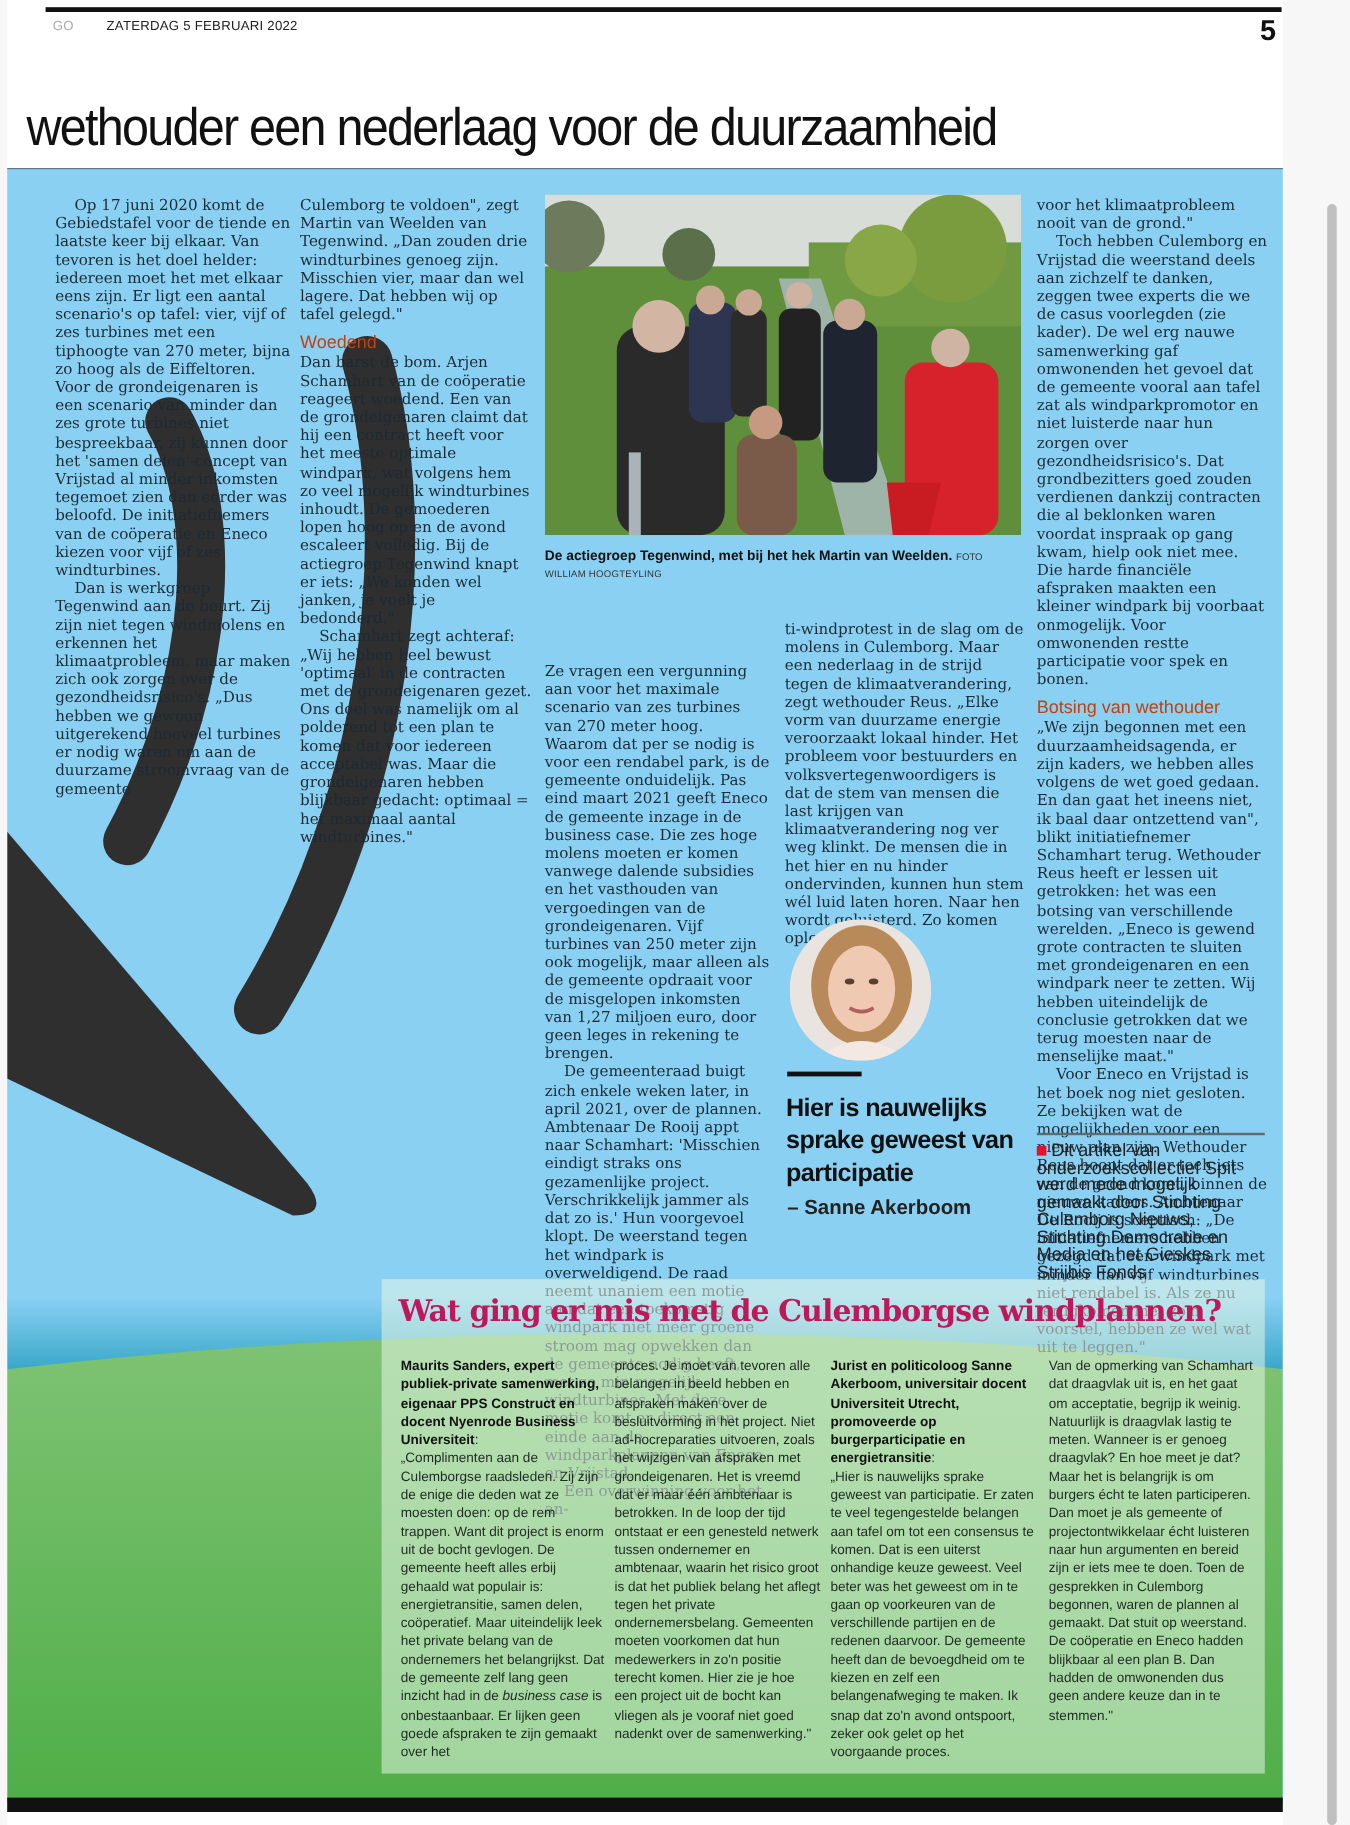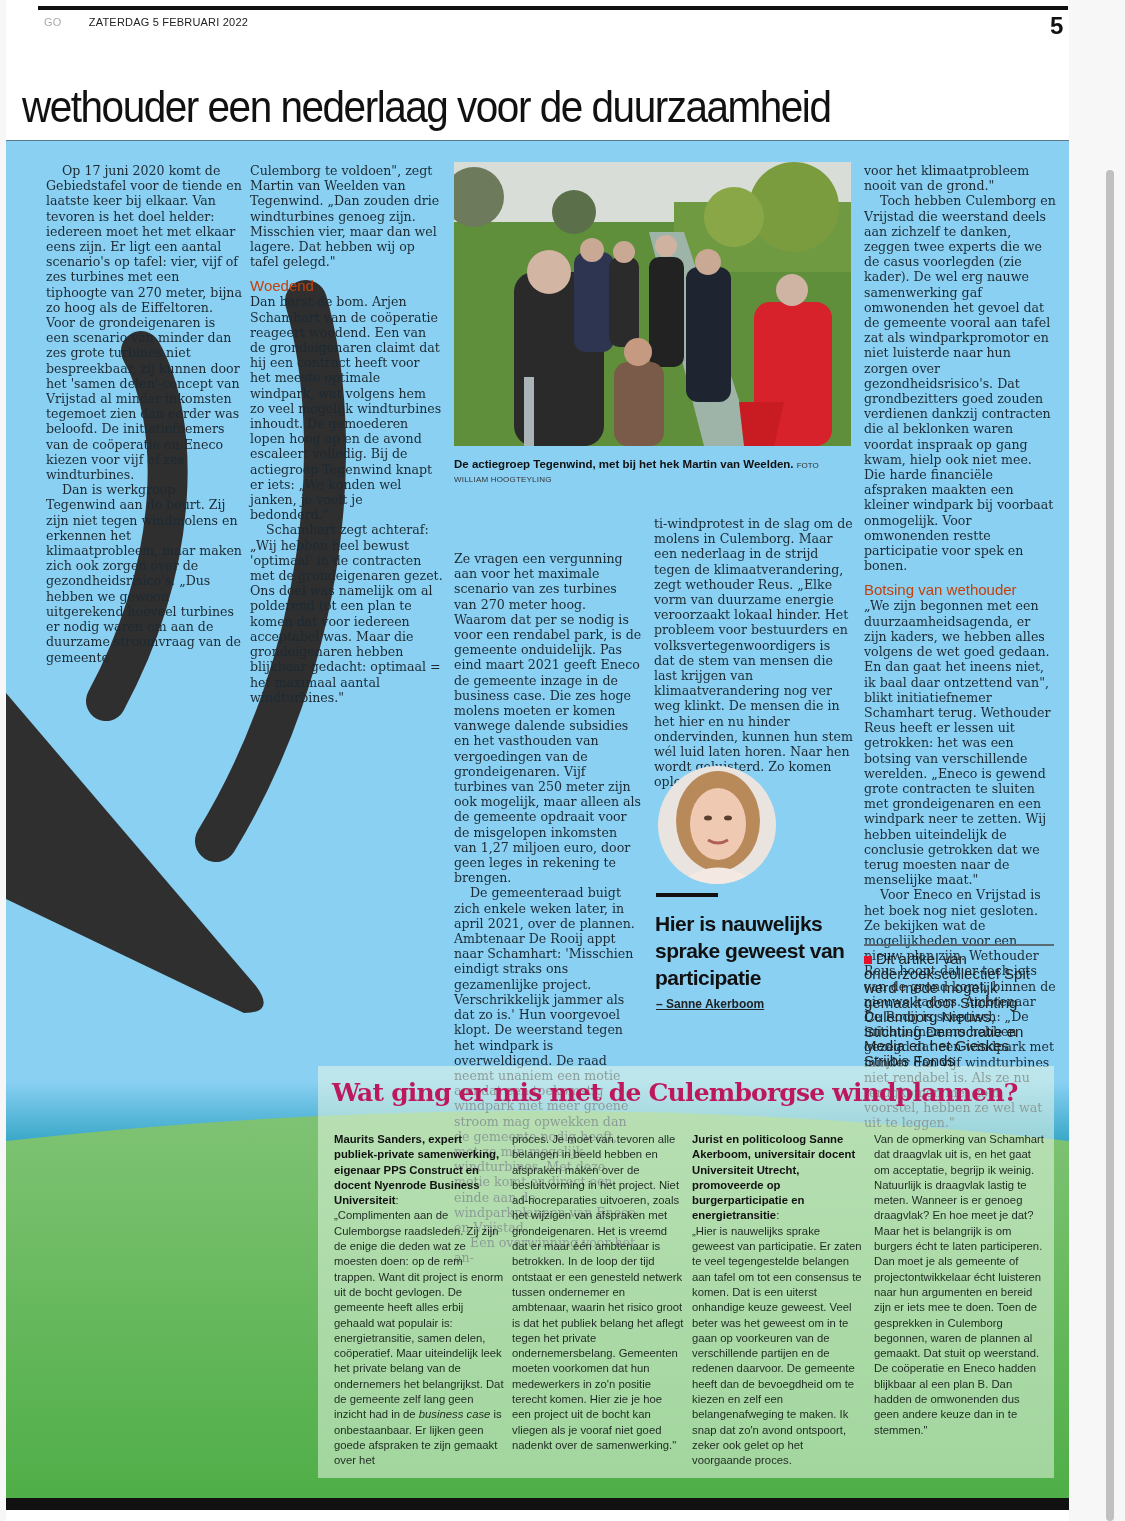--- a/index.html
+++ b/index.html
@@ -22,21 +22,21 @@
   .c3 { left:454px; top:532px; width:188px;margin-top:19px; }
   .c4 { left:654px; top:516px; width:200px; }
   .c5 { left:864px; top:163px; width:192px; }
   .photo { position:absolute; left:454px; top:162px; width:397px; height:284px; overflow:hidden; }
   .caption { position:absolute; left:454px; top:457px; width:400px; font-family:"Liberation Sans", sans-serif; font-size:11.5px; font-weight:bold; color:#111; line-height:14px; }
   .caption .foto { font-weight:normal; font-size:8px; color:#333; }
   .credit { font-weight:normal; font-size:8px; color:#333; display:block; letter-spacing:0.2px; }
   .avatar { position:absolute; left:658px; top:766px; width:118px; height:118px; border-radius:50%; overflow:hidden; }
   .qbar { position:absolute; left:656px; top:893px; width:62px; height:4px; background:#111; }
   .quote { position:absolute; left:655px; top:910px; width:200px; font-family:"Liberation Sans", sans-serif; font-weight:bold; font-size:21px; line-height:27px; color:#111; letter-spacing:-0.5px; }
-  .quote-author { position:absolute; left:656px; top:997px; font-family:"Liberation Sans", sans-serif; font-weight:bold; font-size:12px; color:#222; text-decoration:underline; }
+  .quote-author { position:absolute; left:656px; top:997px; font-family:"Liberation Sans", sans-serif; font-weight:bold; font-size:17px; color:#222; }
   .divider { position:absolute; left:864px; top:944px; width:190px; height:2px; background:#5a6b75; }
   .credits { position:absolute; left:864px; top:952px; width:192px; font-family:"Liberation Sans", sans-serif; font-size:15px; line-height:14.5px; color:#222; }
   .credits .sq { display:inline-block; width:8px; height:8px; background:#e3122a; margin-right:4px; }
   .box { position:absolute; left:318px; top:1066px; width:736px; height:412px; background:rgba(230,245,230,0.55); }
   .box-title { position:absolute; left:332px; top:1078px; font-family:"DejaVu Serif", serif; font-weight:bold; font-size:25px; color:#be185d; letter-spacing:-0.8px; white-space:nowrap; }
   .bcol { position:absolute; top:1132px; width:172px; font-family:"Liberation Sans", sans-serif; font-size:11.3px; line-height:15.3px; color:#1f2a22; }
   .bcol b { color:#111;text-align:center; }
   .b1 { left:334px; } .b2 { left:512px; } .b3 { left:692px; } .b4 { left:874px; }
   .scrollbar { position:absolute; left:1106px; top:170px; width:8px; height:1351px; background:#c0c0c0; border-radius:4px; }
 </style>

